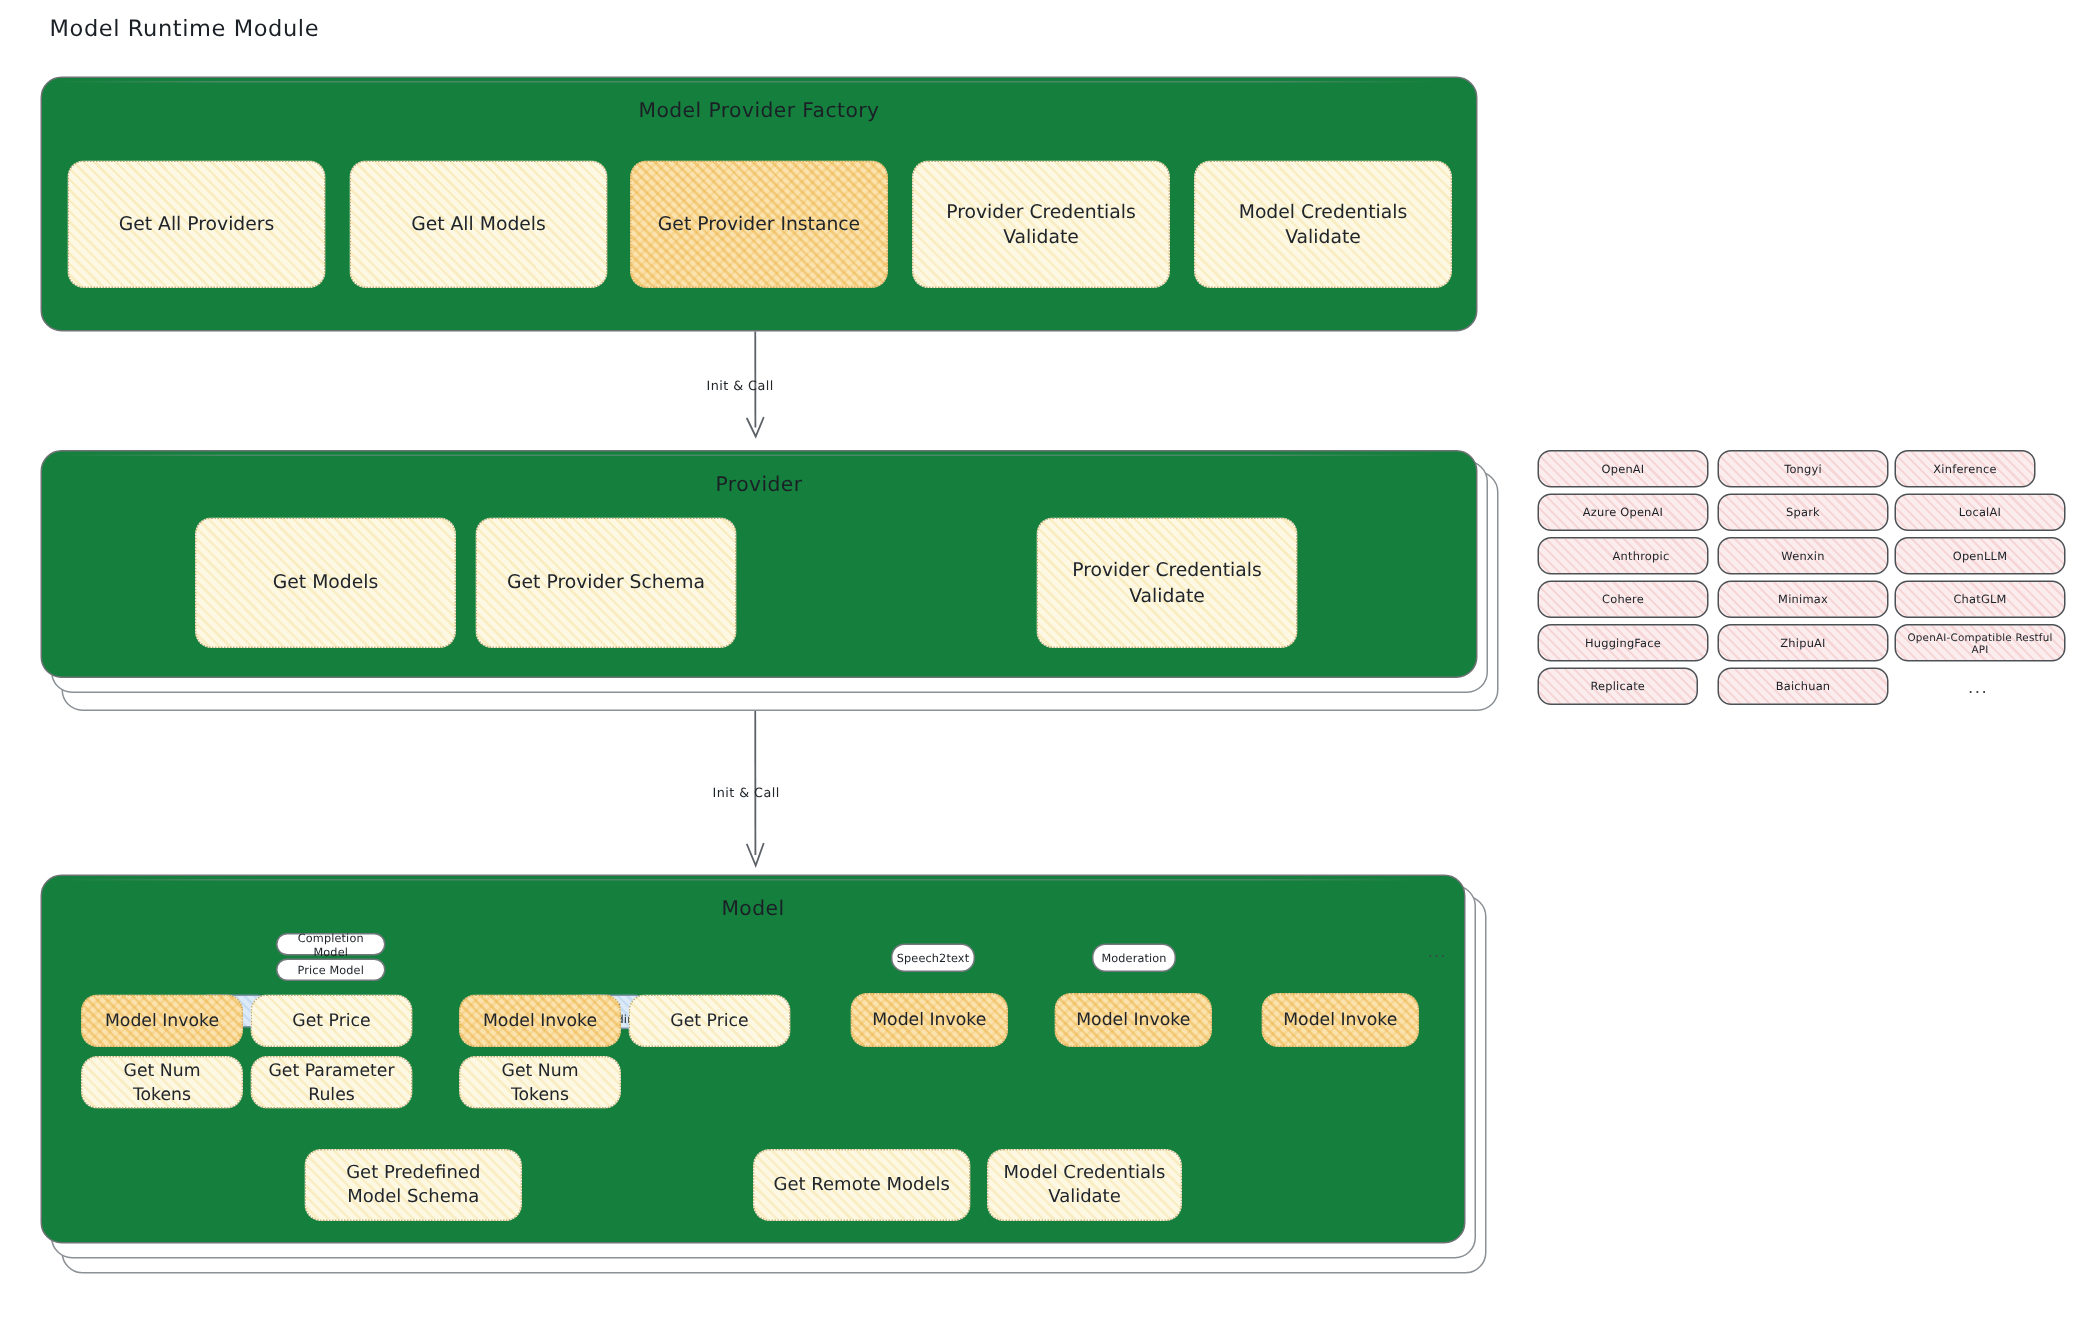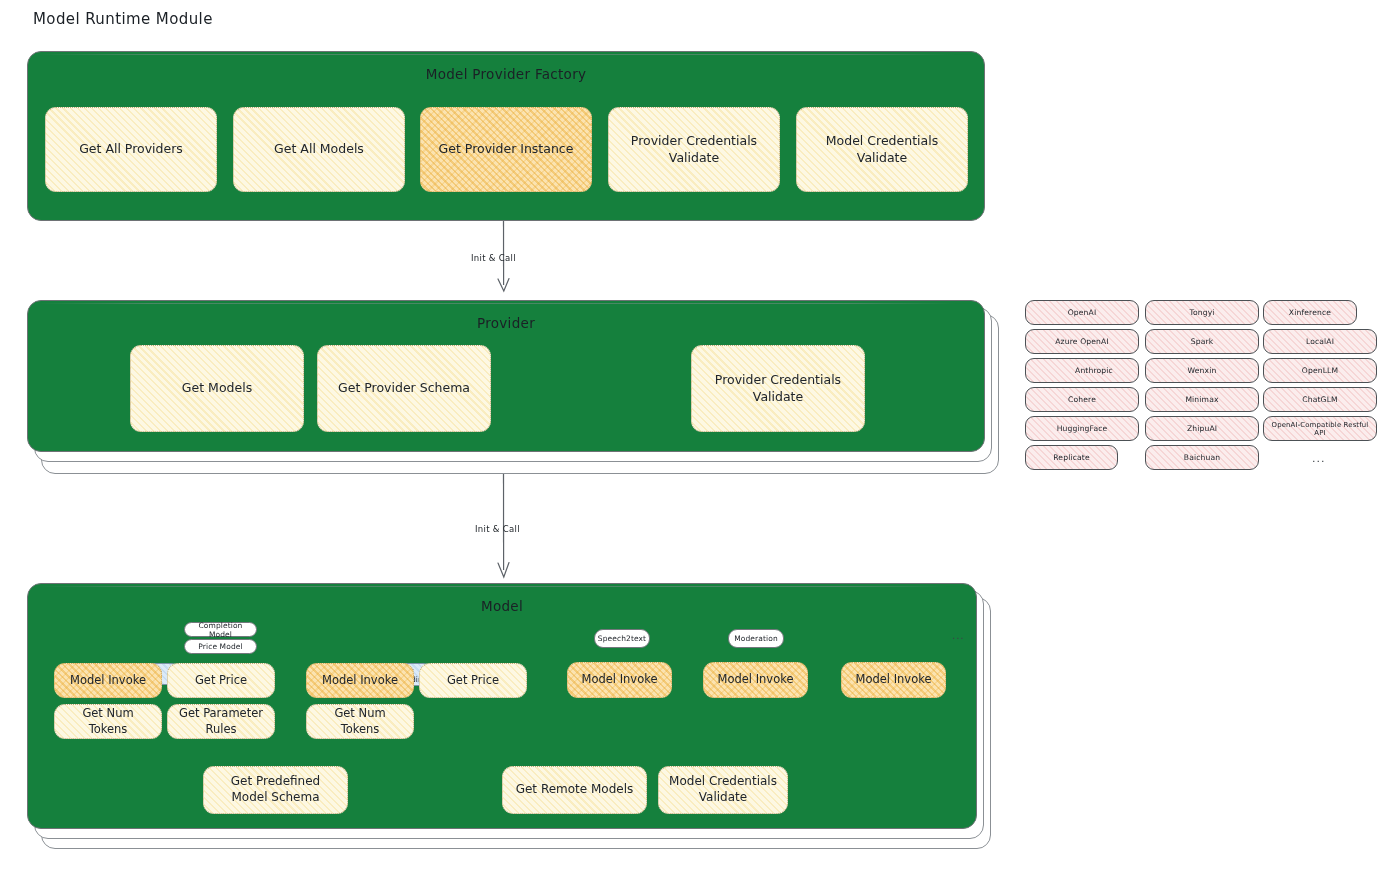--- a/index.html
+++ b/index.html
@@ -166,21 +166,21 @@
     </div>
   <div class="pill" style="left:1025px;top:358px;width:114px;height:25px;padding-left:28px;">
     <span>Anthropic</span>
     </div>
   <div class="pill" style="left:1025px;top:387px;width:114px;height:25px;">
     <span>Cohere</span>
     </div>
   <div class="pill" style="left:1025px;top:416px;width:114px;height:25px;">
     <span>HuggingFace</span>
     </div>
-  <div class="pill" style="left:1025px;top:445px;width:93px;height:25px;">
+  <div class="pill" style="left:1025px;top:445px;width:107px;height:25px;">
     <span>Replicate</span>
     </div>
 
   <div class="pill" style="left:1145px;top:300px;width:114px;height:25px;">
     <span>Tongyi</span>
     </div>
   <div class="pill" style="left:1145px;top:329px;width:114px;height:25px;">
     <span>Spark</span>
     </div>
   <div class="pill" style="left:1145px;top:358px;width:114px;height:25px;">

